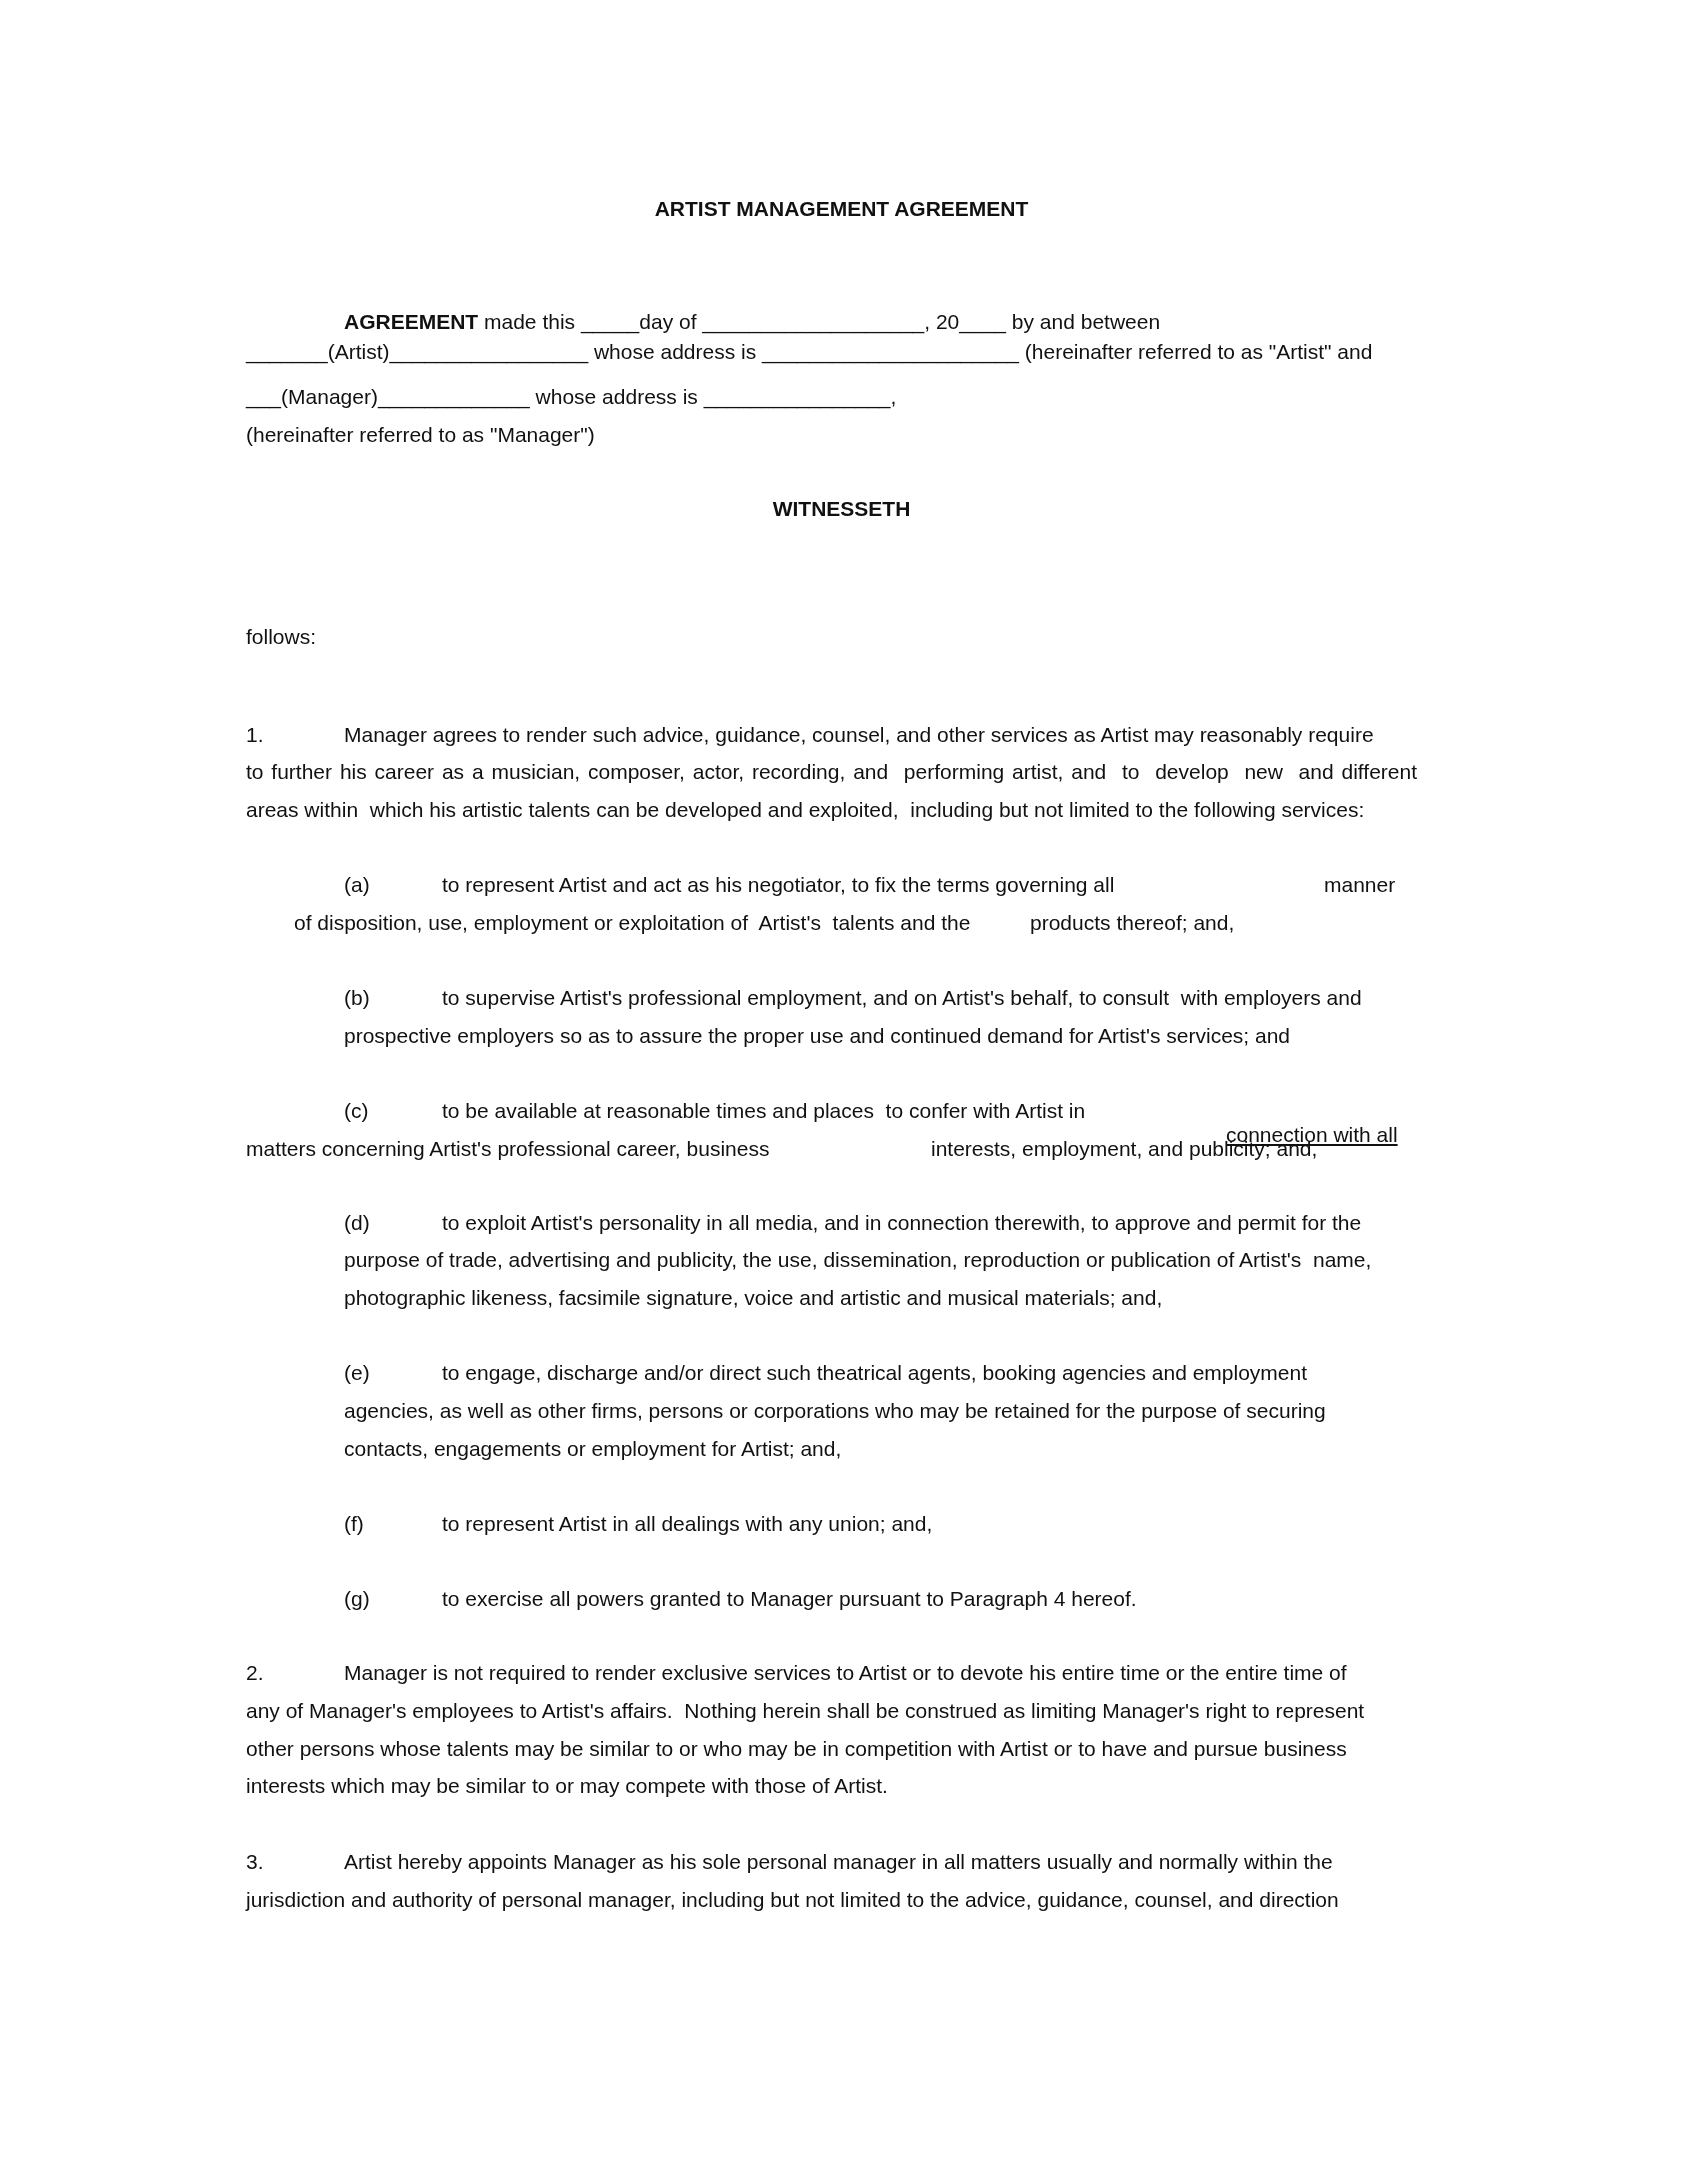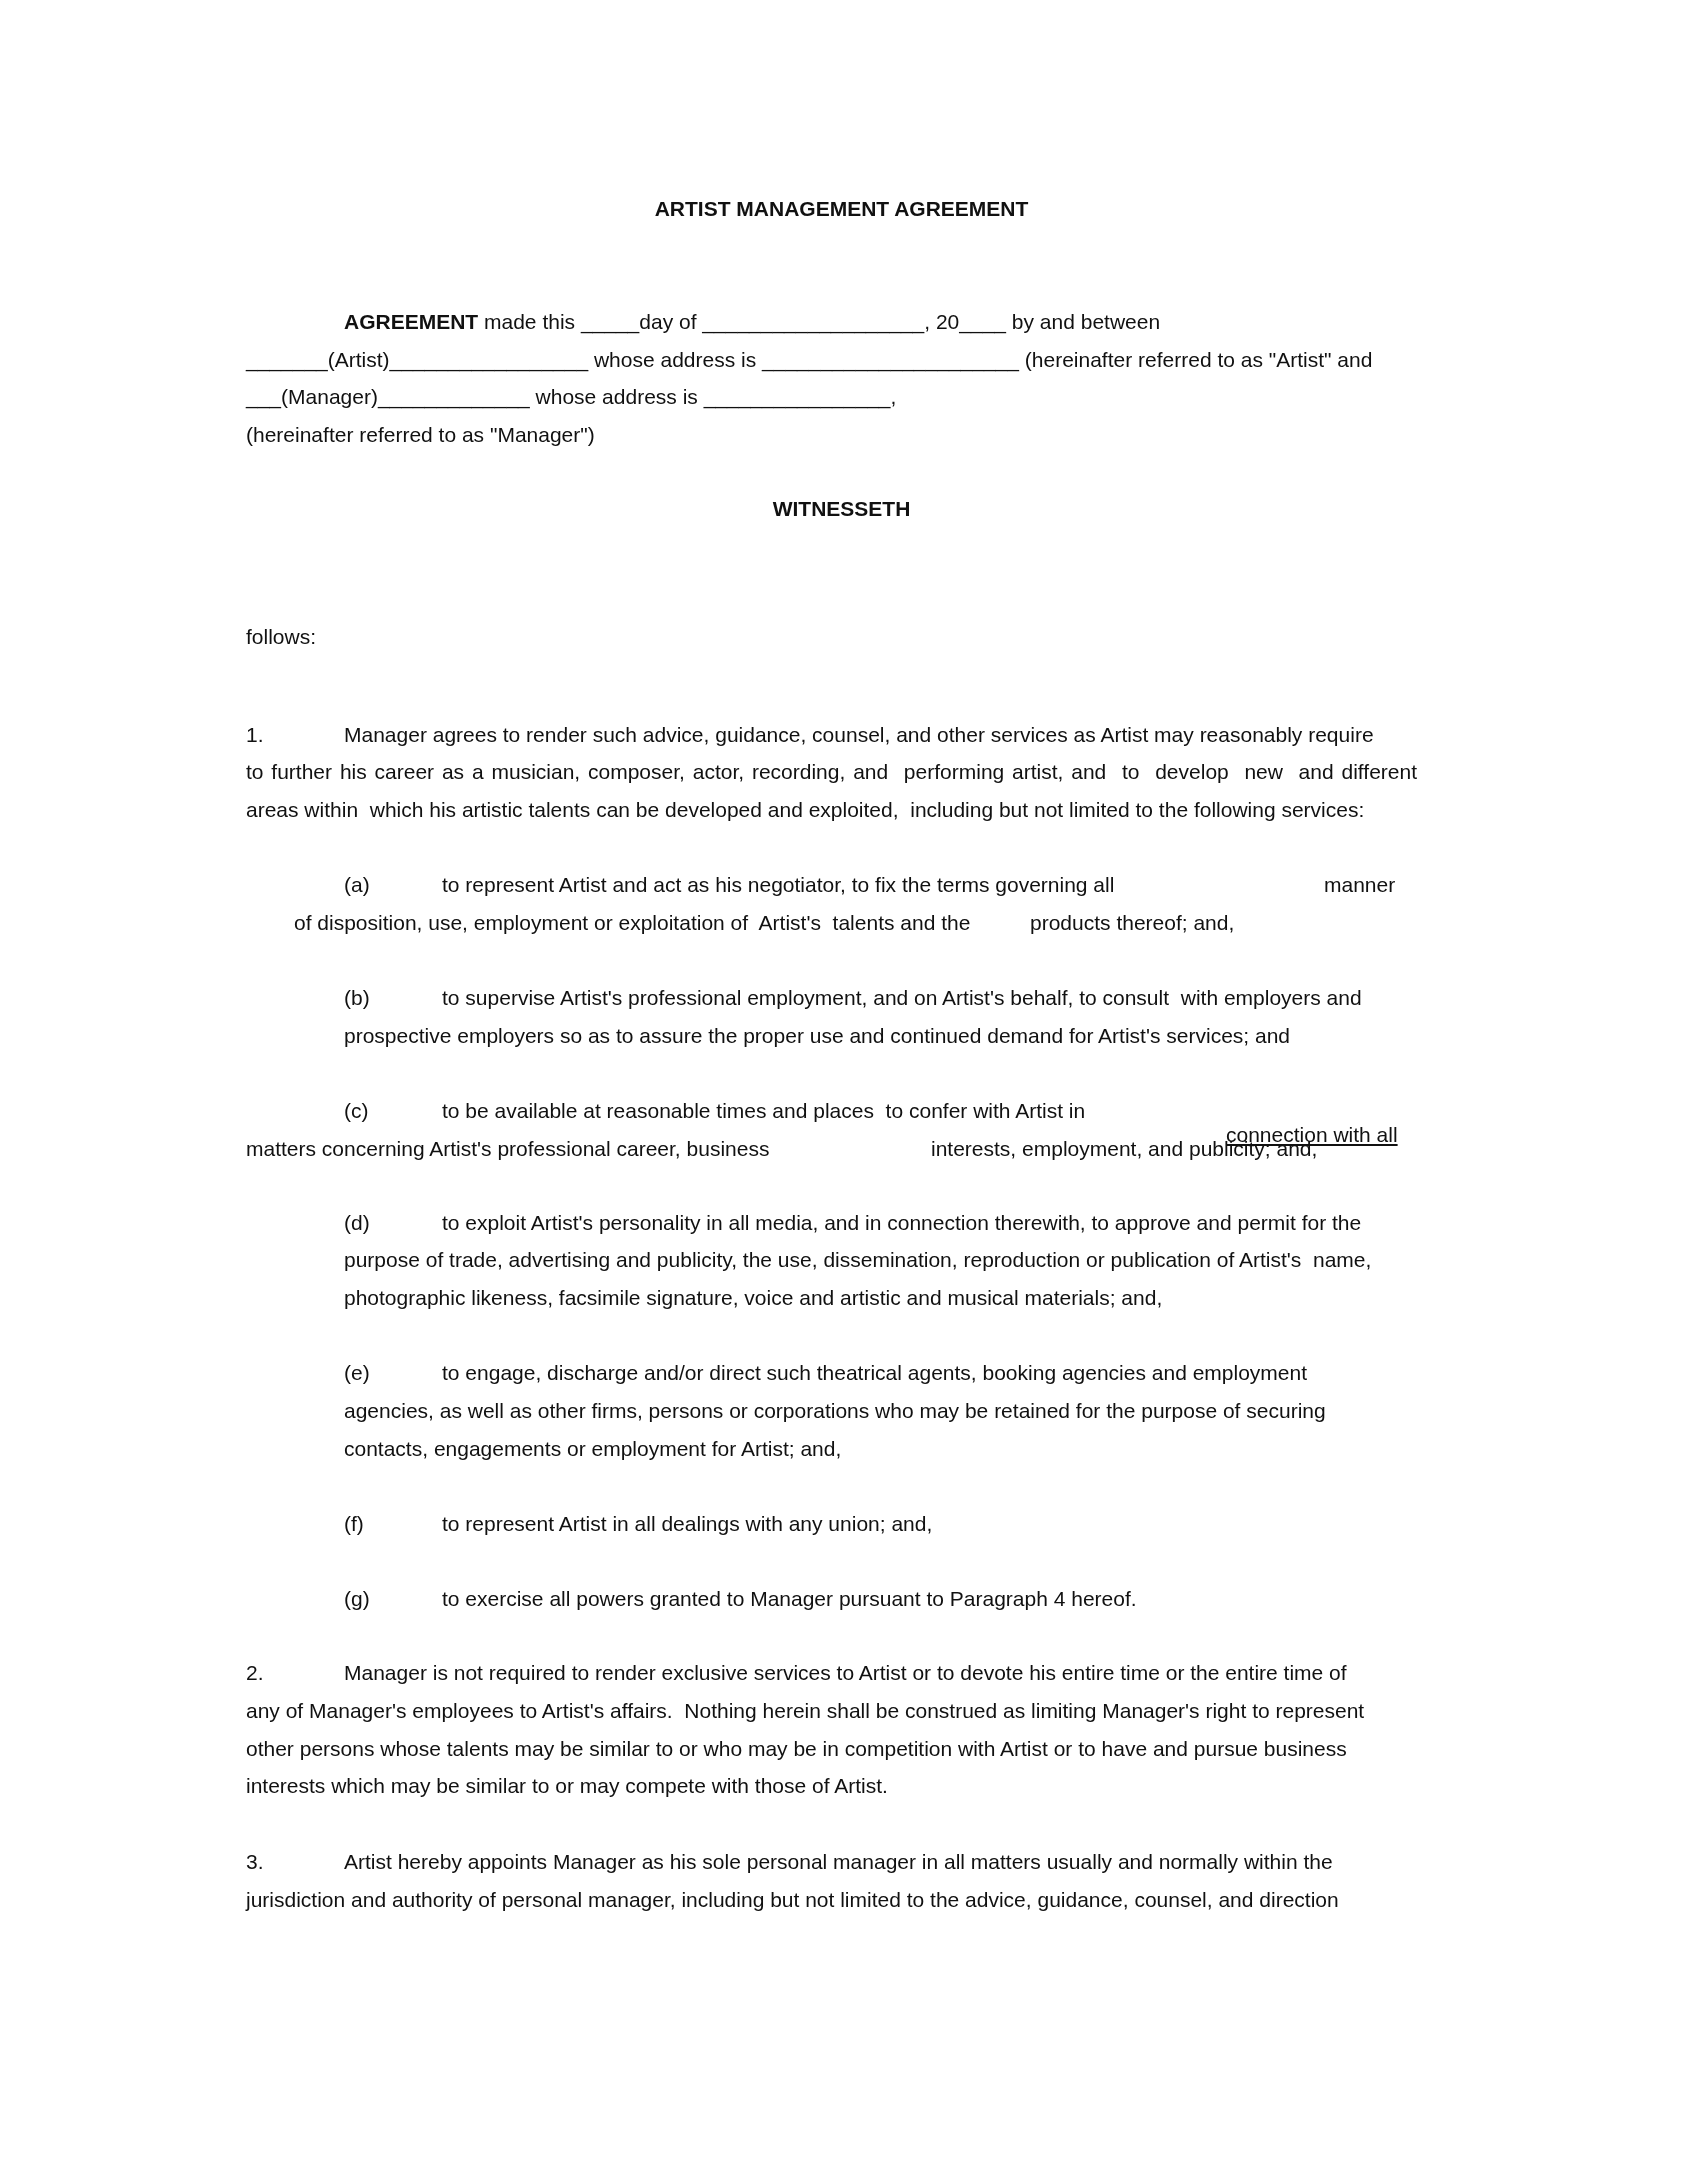--- a/index.html
+++ b/index.html
@@ -12,21 +12,21 @@
   .j { text-align: justify; text-align-last: justify; }
 </style>
 </head>
 <body>
 
 <div class="page">
 
   <div class="ln c b" style="top:196px;">ARTIST MANAGEMENT AGREEMENT</div>
 
   <div class="ln" style="top:309px; left:344px;"><span class="b">AGREEMENT</span><span> made this _____day of ___________________, 20____ by and between</span></div>
-  <div class="ln" style="top:347px; left:246px;">_______(Artist)_________________ whose address is ______________________ (hereinafter referred to as "Artist" and</div>
+  <div class="ln" style="top:339px; left:246px;">_______(Artist)_________________ whose address is ______________________ (hereinafter referred to as "Artist" and</div>
   <div class="ln" style="top:384px; left:246px;">___(Manager)_____________ whose address is ________________,</div>
   <div class="ln" style="top:422px; left:246px;">(hereinafter referred to as "Manager")</div>
 
   <div class="ln c b" style="top:496px;">WITNESSETH</div>
 
   <div class="ln" style="top:624px; left:246px;">follows:</div>
 
   <div class="ln" style="top:722px; left:246px;">1.</div>
   <div class="ln" style="top:722px; left:344px;">Manager agrees to render such advice, guidance, counsel, and other services as Artist may reasonably require</div>
   <div class="ln j" style="top:759px; left:246px; width:1171px;">to further his career as a musician, composer, actor, recording, and  performing artist, and  to  develop  new  and different</div>

